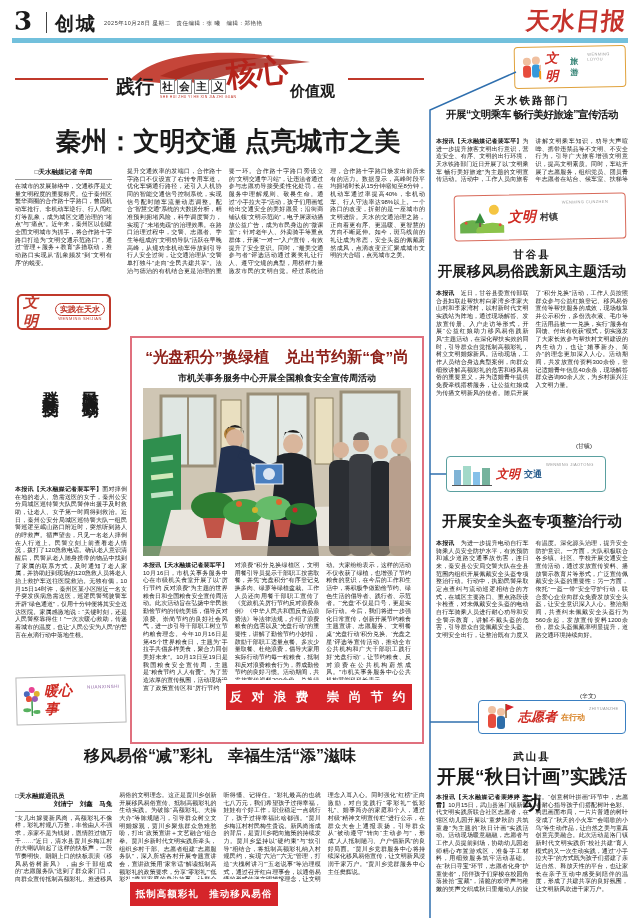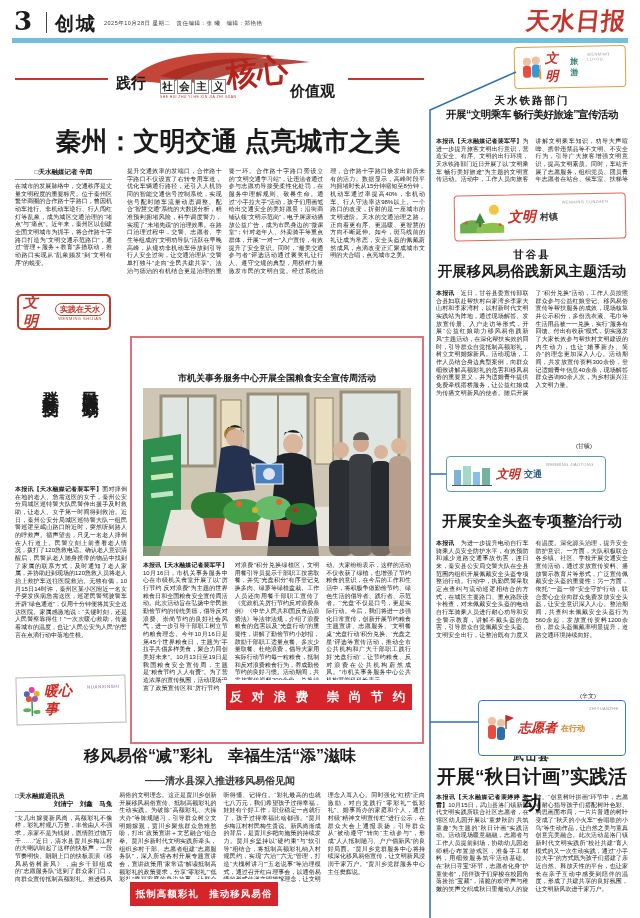--- a/index.html
+++ b/index.html
@@ -12,21 +12,21 @@
   .sec{left:55px;top:11px;font-size:19px;font-weight:900;letter-spacing:2px;}
   .dateline{left:104px;top:20px;font-size:5.5px;color:#333;letter-spacing:.5px;}
   .masthead{right:14px;top:5px;font-size:24px;font-weight:900;color:#c5332c;
             font-family:"DejaVu Serif",serif;transform:skewX(-6deg);letter-spacing:1px;}
   .blue-rule{left:12px;top:38px;width:616px;height:5px;background:#72c0dc;}
   
   .overlay{left:0;top:0;pointer-events:none;z-index:5;}
   
   .banner{left:100px;top:46px;width:255px;height:62px;z-index:2;}
   .banner svg{position:absolute;left:0;top:0;}
-  .b-prefix{position:absolute;left:16px;top:28px;font-size:15px;font-weight:900;}
+  .b-prefix{position:absolute;left:16px;top:28px;font-size:19px;font-weight:900;}
   .b-boxes{position:absolute;left:60px;top:33px;display:flex;gap:2px;}
   .b-boxes span{display:block;width:13px;height:13px;border:1px solid #8a8a8a;font-size:10.5px;
                 font-weight:900;text-align:center;line-height:13px;background:#fff;}
   .b-pinyin{position:absolute;left:60px;top:49px;font-size:3.5px;color:#c0392b;letter-spacing:.4px;white-space:nowrap;}
   .b-core{position:absolute;left:126px;top:6px;font-size:31px;font-weight:900;color:#b5241c;
           transform:rotate(-6deg);font-family:"DejaVu Serif",serif;}
   .b-suffix{position:absolute;left:190px;top:36px;font-size:15px;font-weight:900;}
   
   .main-headline{left:15px;top:116px;width:410px;text-align:center;font-size:26px;
                  font-weight:700;letter-spacing:0;margin:8px;}
@@ -159,20 +159,21 @@
       <circle cx="5" cy="10" r="3" fill="#4a69bd"></circle>
       <circle cx="15" cy="10" r="3" fill="#e1b12c"></circle>
       <circle cx="7" cy="15" r="3" fill="#e55039"></circle>
       <circle cx="13" cy="15" r="3" fill="#9b59b6"></circle>
     </svg>
     <span class="nuanxin-title">暖心事</span>
     <span class="nuanxin-sub">NUANXINSHI</span>
   </div>
 
   <div class="abs gp-box">
+    <div class="gp-headline">“光盘积分”换绿植　兑出节约新“食”尚</div>
     <div class="gp-sub">市机关事务服务中心开展全国粮食安全宣传周活动</div>
     <svg class="gp-photo" viewBox="0 0 268 168">
       <rect width="268" height="168" fill="#cfc6b4"></rect>
       <rect x="18" y="8" width="54" height="70" fill="#dfe6e2" stroke="#9a8f78" stroke-width="3"></rect>
       <line x1="45" y1="8" x2="45" y2="78" stroke="#9a8f78" stroke-width="2"></line>
       <rect x="105" y="6" width="60" height="74" fill="#e3e9e5" stroke="#9a8f78" stroke-width="3"></rect>
       <line x1="135" y1="6" x2="135" y2="80" stroke="#9a8f78" stroke-width="2"></line>
       <rect x="198" y="4" width="58" height="78" fill="#dfe6e2" stroke="#9a8f78" stroke-width="3"></rect>
       <rect x="78" y="12" width="20" height="62" fill="#e9dfc0" stroke="#8a7f5f"></rect>
       <circle cx="88" cy="46" r="7" fill="#b07f3a"></circle>
@@ -216,21 +217,20 @@
       </g>
       <rect x="0" y="158" width="268" height="10" fill="#a89a84" opacity="0.6"></rect>
     </svg>
     <div class="gp-body bodytext">
       <span class="lead">本报讯【天水融媒记者裴军平】</span><span>10月16日，市机关事务服务中心在市级机关食堂开展了以“厉行节约 反对浪费”为主题的世界粮食日和全国粮食安全宣传周活动。此次活动旨在弘扬中华民族勤俭节约的传统美德，倡导反对浪费、崇尚节约的良好社会风气，进一步引导干部职工树立节约粮食理念。今年10月16日是第45个世界粮食日，主题为“手拉手共倡多样美食，聚合力同创美好未来”。10月13日至19日是我国粮食安全宣传周，主题是“粮食节约 人人有责”。为了营造浓厚的宣传氛围，活动现场设置了政策宣传区和“厉行节约 反对浪费”积分兑换绿植区，文明用餐引导员提示干部职工按需取餐，并凭“光盘积分”有序登记兑换多肉、绿萝等绿植盆栽。工作人员还向用餐干部职工宣传了《党政机关厉行节约反对浪费条例》《中华人民共和国反食品浪费法》等法律法规，介绍了浪费粮食的危害以及“光盘行动”的重要性，讲解了勤俭节约小妙招，鼓励干部职工适量点餐、多次少量取餐、杜绝浪费，倡导大家用实际行动节约每一粒粮食，抵制和反对浪费粮食行为，养成勤俭节约的良好习惯。活动期间，共发放宣传资料200余份，兑换绿植120盆，带动300余人参加活动。大家纷纷表示，这样的活动不仅收获了绿植，也增强了节约粮食的意识，在今后的工作和生活中，将积极争做勤俭节约、绿色生活的倡导者、践行者、示范者。“‘光盘’不仅是口号，更是实际行动。今后，我们将进一步强化日常宣传，创新开展节约粮食主题宣讲、志愿服务、‘文明餐桌’‘光盘行动’积分兑换、‘光盘之星’评选等宣传活动，推动全市公共机构和广大干部职工践行好‘光盘行动’，让节约粮食、反对浪费在公共机构蔚然成风。”市机关事务服务中心公共机构节能科科长表示。</span>
     </div>
     <div class="gp-slogan">反 对 浪 费　崇 尚 节 约</div>
   </div>
 
   <h2 class="abs yf-headline">移风易俗“减”彩礼　幸福生活“添”滋味</h2>
-  <div class="abs yf-sub">——清水县深入推进移风易俗见闻</div>
   <div class="abs yf-body bodytext">
     <div class="by2-org">□天水融媒通讯员</div>
     <div class="by2-names">刘清宁　刘鑫　马兔</div>
     <span>“女儿出嫁要新风尚，高额彩礼不像样，彩礼村规八万整，丰俭由人不强求，亲家不是为钱财，恩情胜过物万千……”近日，清水县贾川乡梅江村的大喇叭响起了这样的快板声，一段节奏明快、朗朗上口的快板表演《移风易俗树新风》，由乡干部组成的“志愿服务队”送到了群众家门口，向群众宣传抵制高额彩礼、推进移风易俗的文明理念。这正是贾川乡创新开展移风易俗宣传、抵制高额彩礼的生动实践。为破除“高额彩礼、大操大办”等陈规陋习，引导群众树立文明婚嫁观，贾川乡聚焦群众急难愁盼，打出“政策宣讲＋文艺融合”组合拳。贾川乡新时代文明实践所牵头，组织乡村干部、志愿者组建“志愿服务队”，深入所辖各村开展专题宣讲会，宣讲政策用“家常话”解读抵制高额彩礼的政策要求，分享“零彩礼”“低彩礼”幸福家庭的身边故事，让群众听得懂、记得住。“彩礼最高的也就七八万元，我们希望孩子过得幸福，娃娃有个好工作，职业稳定一点就行了，孩子过得幸福比啥都强。”贾川乡梅江村村民梅生贵说。新风尚渐成的背后，是贾川乡靶向施策的持续发力。贾川乡坚持以“硬约束”与“软引导”相结合，将抵制高额彩礼纳入村规民约，实现“六治”“六无”管理，打造“大槐树讲习”“五老说事”等治理模式，通过召开红白理事会，以通俗易懂的形式传递文明婚嫁理念，让文明理念入耳入心。同时强化“红榜”正向激励，对自觉践行“零彩礼”“低彩礼”、婚事简办的家庭和个人，通过村级“精神文明宣传栏”进行公示，在群众大会上通报表扬，引导群众从“被动遵守”转向“主动参与”，形成“人人抵制陋习、户户倡新风”的良好局面。“贾川乡党群服务中心将持续深化移风易俗宣传，让文明新风浸润千家万户。”贾川乡党群服务中心主任樊辉说。</span>
   </div>
   <div class="abs yf-slogan">抵制高额彩礼　推动移风易俗</div>
 
   <div class="abs logo-box" style="left:514px;top:46px;width:112px;height:42px;border:1.5px solid #e0a23c;transform:rotate(-1deg);">
     <svg width="26" height="26">
       <circle cx="7" cy="7" r="4" fill="#f0c0a0"></circle>
@@ -282,21 +282,21 @@
     <span class="logo-main" style="font-size:12px;">文明</span>
     <span class="logo-tail" style="font-size:9px;color:#2b5f8e;">交通</span>
     <span class="logo-sub">WENMING JIAOTONG</span>
   </div>
   <h3 class="abs r-headline" style="top:512px;font-size:15px;">开展安全头盔专项整治行动</h3>
   <div class="abs r-body bodytext" style="top:540px;height:150px;">
     <span class="lead">本报讯</span>　<span>为进一步提升电动自行车骑乘人员安全防护水平，有效预防和减少道路交通事故伤害，连日来，秦安县公安局交警大队在全县范围内组织开展佩戴安全头盔专项整治行动。行动中，执勤民警采取定点查纠与流动巡逻相结合的方式，在城区主要路口、重点路段设卡检查，对未佩戴安全头盔的电动自行车骑乘人员进行耐心劝导和安全警示教育，讲解不戴头盔的危害，引导群众自觉佩戴安全头盔、文明安全出行，让整治既有力度又有温度。深化源头治理，提升安全防护意识。一方面，大队积极联合各乡镇、社区、学校开展交通安全宣传活动，通过发放宣传资料、播放警示教育片等形式，广泛宣传佩戴安全头盔的重要性；另一方面，依托“一盔一带”安全守护行动，联合爱心企业向群众免费发放安全头盔，让安全意识深入人心。整治期间，共查纠未佩戴安全头盔行为560余起，发放宣传资料1200余份，群众头盔佩戴率明显提升，道路交通环境持续向好。</span>
   </div>
   <div class="abs sign" style="left:580px;top:692px;">(辛文)</div>
 
-  <div class="abs logo-box" style="left:478px;top:700px;width:148px;height:56px;border:1.5px solid #3a7fc1;">
+  <div class="abs logo-box" style="left:478px;top:700px;width:148px;height:34px;border:1.5px solid #3a7fc1;">
     <svg width="30" height="30">
       <line x1="22" y1="2" x2="22" y2="16" stroke="#8a5a2a" stroke-width="1.5"></line>
       <polygon points="22,2 30,5 22,9" fill="#d5252a"></polygon>
       <circle cx="8" cy="8" r="4" fill="#f0c0a0"></circle>
         <rect x="4" y="12" width="8" height="14" rx="3" fill="#e74c3c"></rect>
       <circle cx="17" cy="10" r="4" fill="#f0c0a0"></circle>
         <rect x="13" y="14" width="8" height="13" rx="3" fill="#2e6da8"></rect>
     </svg>
     <span class="logo-main" style="font-size:13px;">志愿者</span>
     <span class="logo-tail" style="font-size:8px;color:#d77f1e;">在行动</span>

